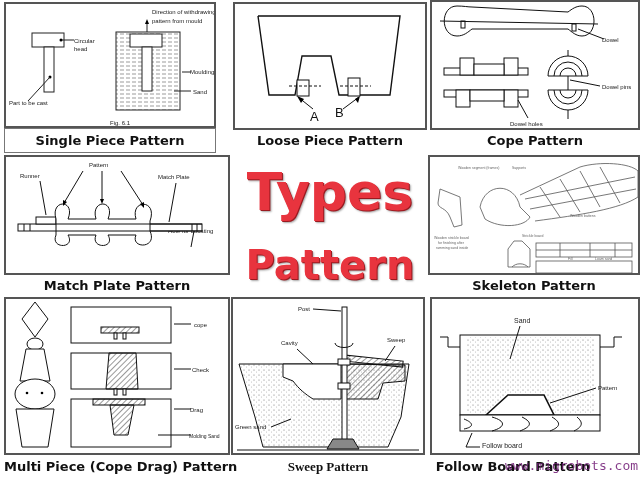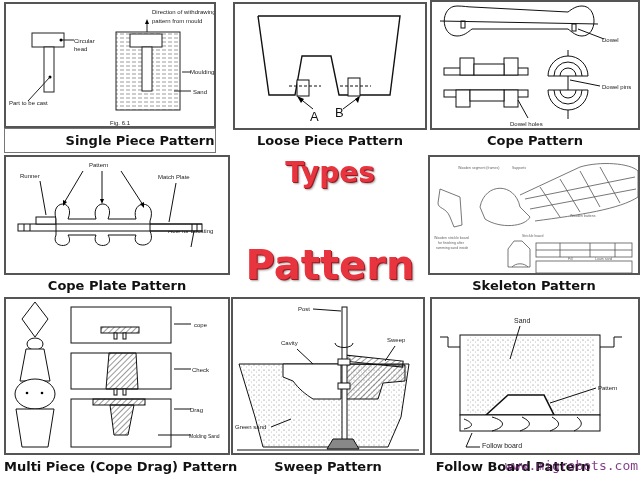--- a/index.html
+++ b/index.html
@@ -51,21 +51,21 @@
     <text x="146" y="10" font-size="6" fill="#222">Direction of withdrawing</text>
     <text x="146" y="19" font-size="6" fill="#222">pattern from mould</text>
     <line x1="176" y1="68" x2="185" y2="68" stroke="#222"></line>
     <text x="184" y="70" font-size="6" fill="#222">Moulding box</text>
     <line x1="168" y1="87" x2="185" y2="87" stroke="#222"></line>
     <text x="187" y="90" font-size="6" fill="#222">Sand</text>
     <text x="104" y="121" font-size="6" fill="#222">Fig. 6.1</text>
   </svg>
 </div>
 <div class="caption-box" style="left:4px;top:128px;width:212px;height:25px;"></div>
-<div class="caption" style="left:4px;top:133px;width:212px;margin-left:30px;">Single Piece Pattern</div>
+<div class="caption" style="left:4px;top:133px;width:212px;">Single Piece Pattern</div>
 
 <div class="panel" style="left:233px;top:2px;width:194px;height:128px;">
   <svg width="190" height="124" viewBox="0 0 190 124">
     <polyline points="23,12 165,12 155,91 104,91 96,52 67,52 60,91 34,91 23,12" fill="none" stroke="#111" stroke-width="1.4"></polyline>
     <rect x="62" y="76" width="12" height="16" fill="#fff" stroke="#111"></rect>
     <rect x="113" y="74" width="12" height="18" fill="#fff" stroke="#111"></rect>
     <line x1="54" y1="82" x2="86" y2="82" stroke="#111" stroke-dasharray="3,2"></line>
     <line x1="105" y1="82" x2="136" y2="82" stroke="#111" stroke-dasharray="3,2"></line>
     <line x1="63" y1="93" x2="78" y2="105" stroke="#111"></line>
     <polygon points="62,92 66,99 69,95" fill="#000"></polygon>
@@ -129,24 +129,24 @@
       <polygon points="57,49 57,43 61,45" fill="#000"></polygon>
     <line x1="96" y1="14" x2="96" y2="44" stroke="#111"></line>
       <polygon points="96,47 94,42 98,42" fill="#000"></polygon>
     <line x1="115" y1="14" x2="137" y2="48" stroke="#111"></line>
       <polygon points="138,51 134,47 138,45" fill="#000"></polygon>
     <line x1="34" y1="24" x2="40" y2="58" stroke="#111"></line>
     <line x1="170" y1="26" x2="163" y2="65" stroke="#111"></line>
     <line x1="188" y1="74" x2="185" y2="90" stroke="#111"></line>
   </svg>
 </div>
-<div class="caption" style="left:4px;top:278px;width:226px;">Cope Plate Pattern</div>
+<div class="caption" style="left:4px;top:278px;width:226px;">Match Plate Pattern</div>
 
 <div style="position:absolute;left:240px;top:148px;width:180px;height:142px;">
-  <div class="title-word" style="top:8px;font-size:28px;">Types</div>
+  <div class="title-word" style="top:14px;font-size:52px;">Types</div>
   <div class="title-word" style="top:94px;font-size:40px;">Pattern</div>
 </div>
 
 <div class="panel" style="left:428px;top:155px;width:212px;height:120px;">
   <svg width="208" height="116" viewBox="0 0 208 116">
     <g stroke="#555" fill="none" stroke-width="0.8">
       <path d="M50,50 C55,25 85,25 90,50 L100,60 C95,70 70,72 55,62 Z"></path>
       <path d="M90,38 L150,10 C170,4 200,6 208,14 L208,40 C190,52 150,58 105,64"></path>
       <line x1="110" y1="30" x2="130" y2="60"></line>
         <line x1="130" y1="22" x2="150" y2="55"></line>
@@ -231,21 +231,21 @@
     <text x="65" y="12" font-size="6" fill="#222">Post</text>
     <line x1="80" y1="10" x2="108" y2="12" stroke="#111"></line>
     <text x="48" y="46" font-size="6" fill="#222">Cavity</text>
     <line x1="64" y1="50" x2="80" y2="65" stroke="#111"></line>
     <text x="154" y="43" font-size="6" fill="#222">Sweep</text>
     <line x1="162" y1="47" x2="152" y2="62" stroke="#111"></line>
     <text x="2" y="130" font-size="6" fill="#222">Green sand</text>
     <line x1="38" y1="128" x2="58" y2="120" stroke="#111"></line>
   </svg>
 </div>
-<div class="caption" style="left:231px;top:459px;width:194px;">Sweep Pattern</div>
+<div class="caption" style="left:231px;top:459px;width:194px;font-family:Liberation Serif, serif;">Sweep Pattern</div>
 
 <div class="panel" style="left:430px;top:297px;width:210px;height:158px;">
   <svg width="206" height="154" viewBox="0 0 206 154">
     <path d="M8,38 L16,38 L16,48 L28,48" fill="none" stroke="#111"></path>
     <path d="M190,38 L182,38 L182,48 L168,48" fill="none" stroke="#111"></path>
     <rect x="28" y="36" width="140" height="80" fill="#fff" stroke="#111"></rect>
     <rect x="34" y="38" width="128" height="78" fill="url(#dots)" stroke="none"></rect>
     <path d="M54,116 L76,96 L112,96 L122,116 Z" fill="#fff" stroke="#111" stroke-width="1.6"></path>
     <rect x="28" y="116" width="140" height="16" fill="#fff" stroke="#111"></rect>
     <path d="M32,120 C42,124 42,128 32,130 M60,118 C74,122 74,128 60,132 M90,118 C102,124 98,128 88,132 M120,118 C130,124 128,128 118,132 M145,118 C152,124 150,128 142,132" fill="none" stroke="#111"></path>

